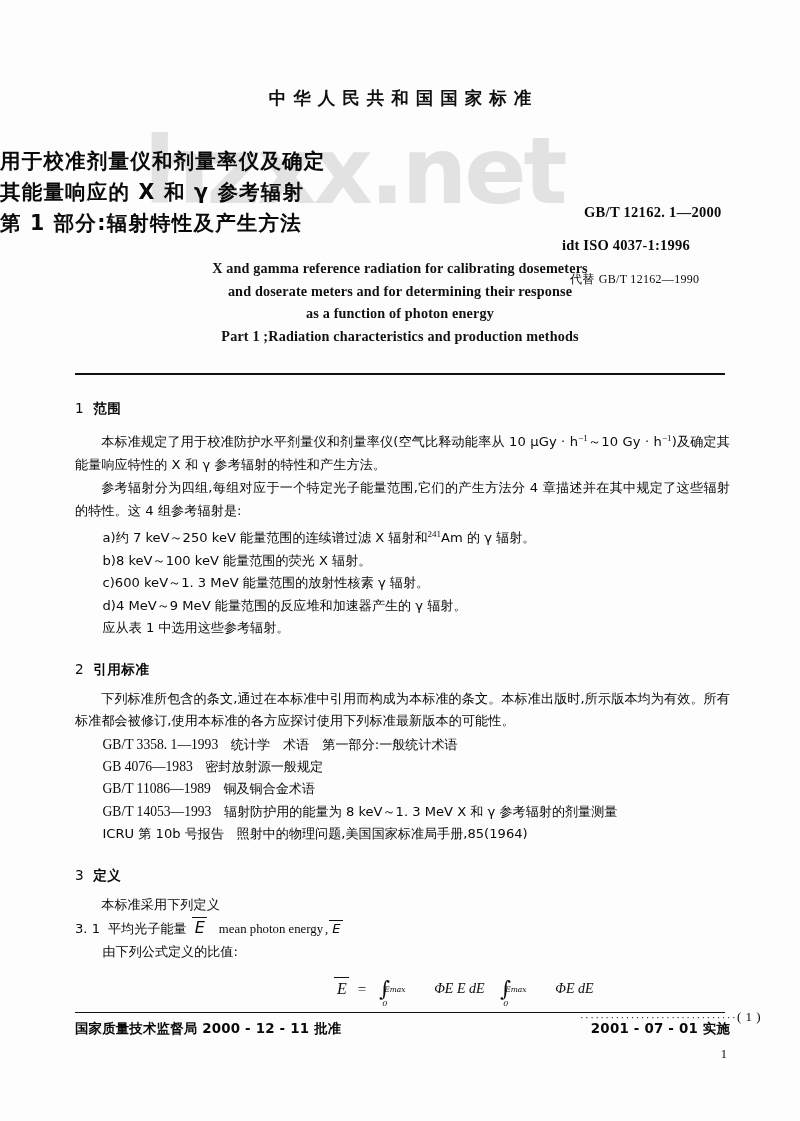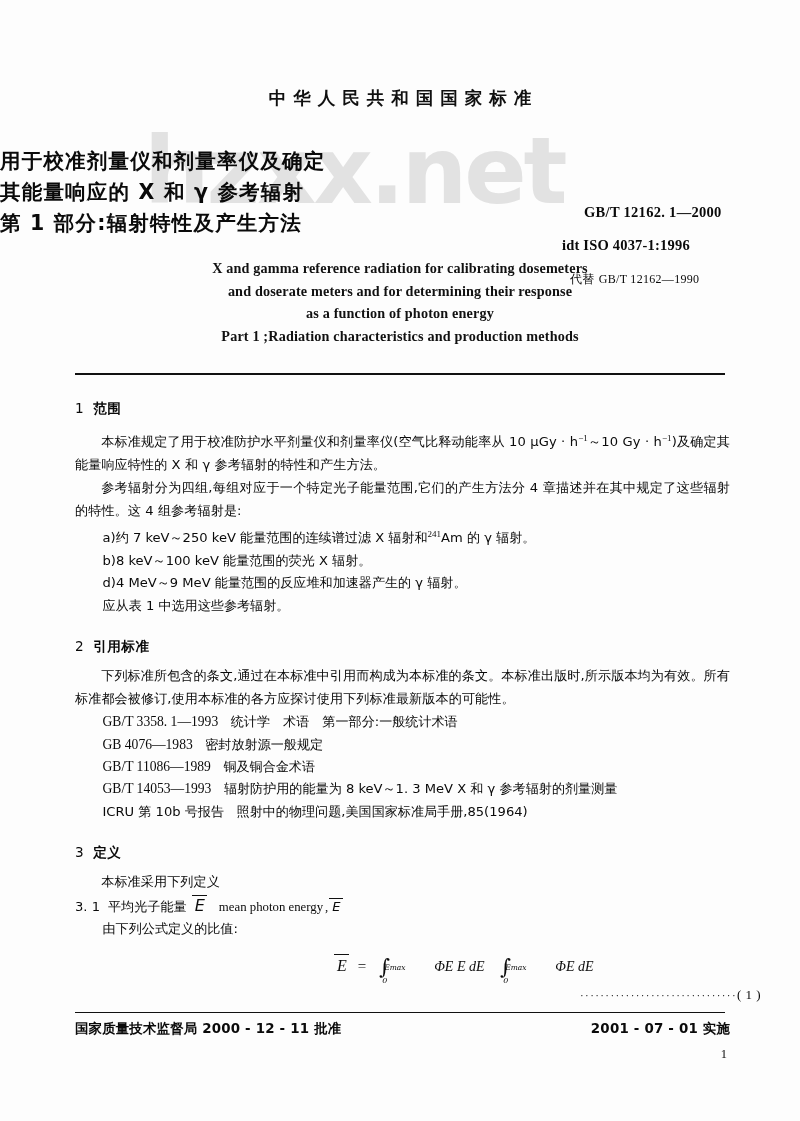--- a/index.html
+++ b/index.html
@@ -322,20 +322,21 @@
       </div>
 
       <p class="para"><span>本标准规定了用于校准防护水平剂量仪和剂量率仪(空气比释动能率从 10 μGy · h</span><span class="sup">−1</span><span>～10 Gy · h</span><span class="sup">−1</span><span>)及确定其能量响应特性的 X 和 γ 参考辐射的特性和产生方法。</span></p>
 
       <p class="para">参考辐射分为四组,每组对应于一个特定光子能量范围,它们的产生方法分 4 章描述并在其中规定了这些辐射的特性。这 4 组参考辐射是:</p>
 
       <p class="listitem"><span>a)</span><span>约 7 keV～250 keV 能量范围的连续谱过滤 X 辐射和</span><span class="sup">241</span><span>Am 的 γ 辐射。</span></p>
 
       <p class="listitem"><span>b)</span><span>8 keV～100 keV 能量范围的荧光 X 辐射。</span></p>
 
+      <p class="listitem"><span>c)</span><span>600 keV～1. 3 MeV 能量范围的放射性核素 γ 辐射。</span></p>
 
       <p class="listitem"><span>d)</span><span>4 MeV～9 MeV 能量范围的反应堆和加速器产生的 γ 辐射。</span></p>
 
       <p class="listitem">应从表 1 中选用这些参考辐射。</p>
 
       <div class="sec-head">
         <span class="num">2</span><span>引用标准</span>
       </div>
 
       <p class="para">下列标准所包含的条文,通过在本标准中引用而构成为本标准的条文。本标准出版时,所示版本均为有效。所有标准都会被修订,使用本标准的各方应探讨使用下列标准最新版本的可能性。</p>

